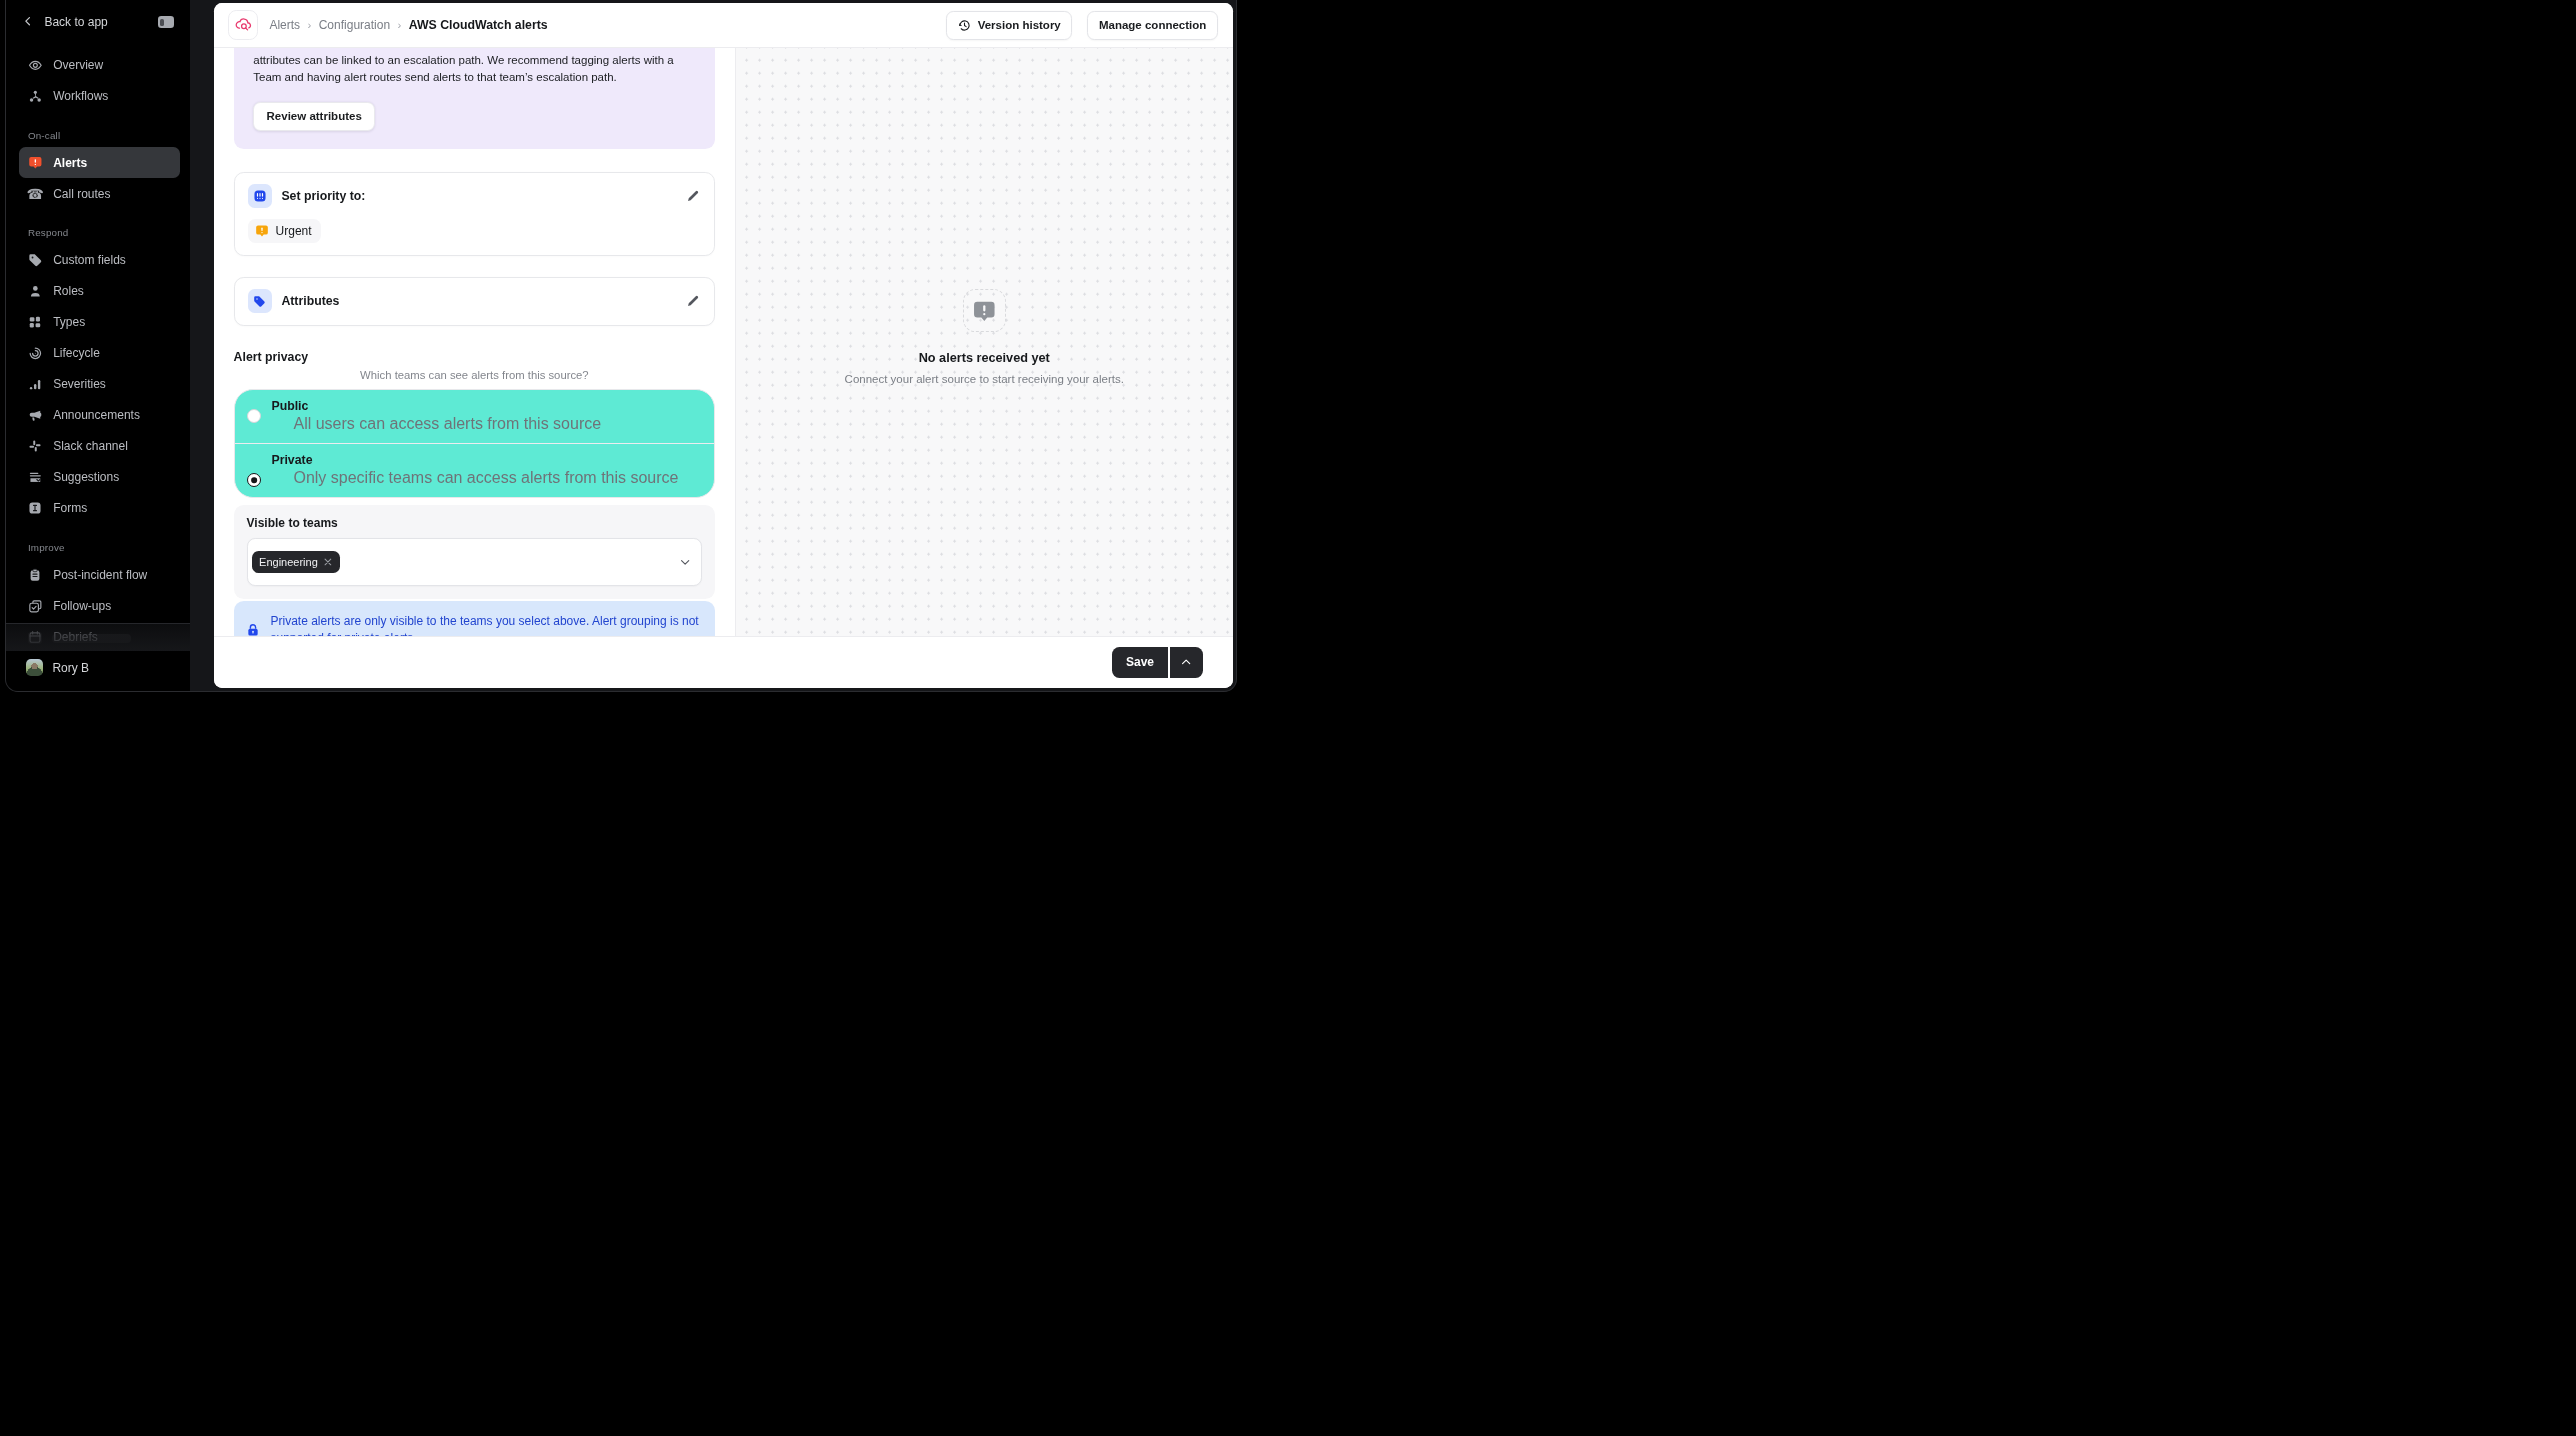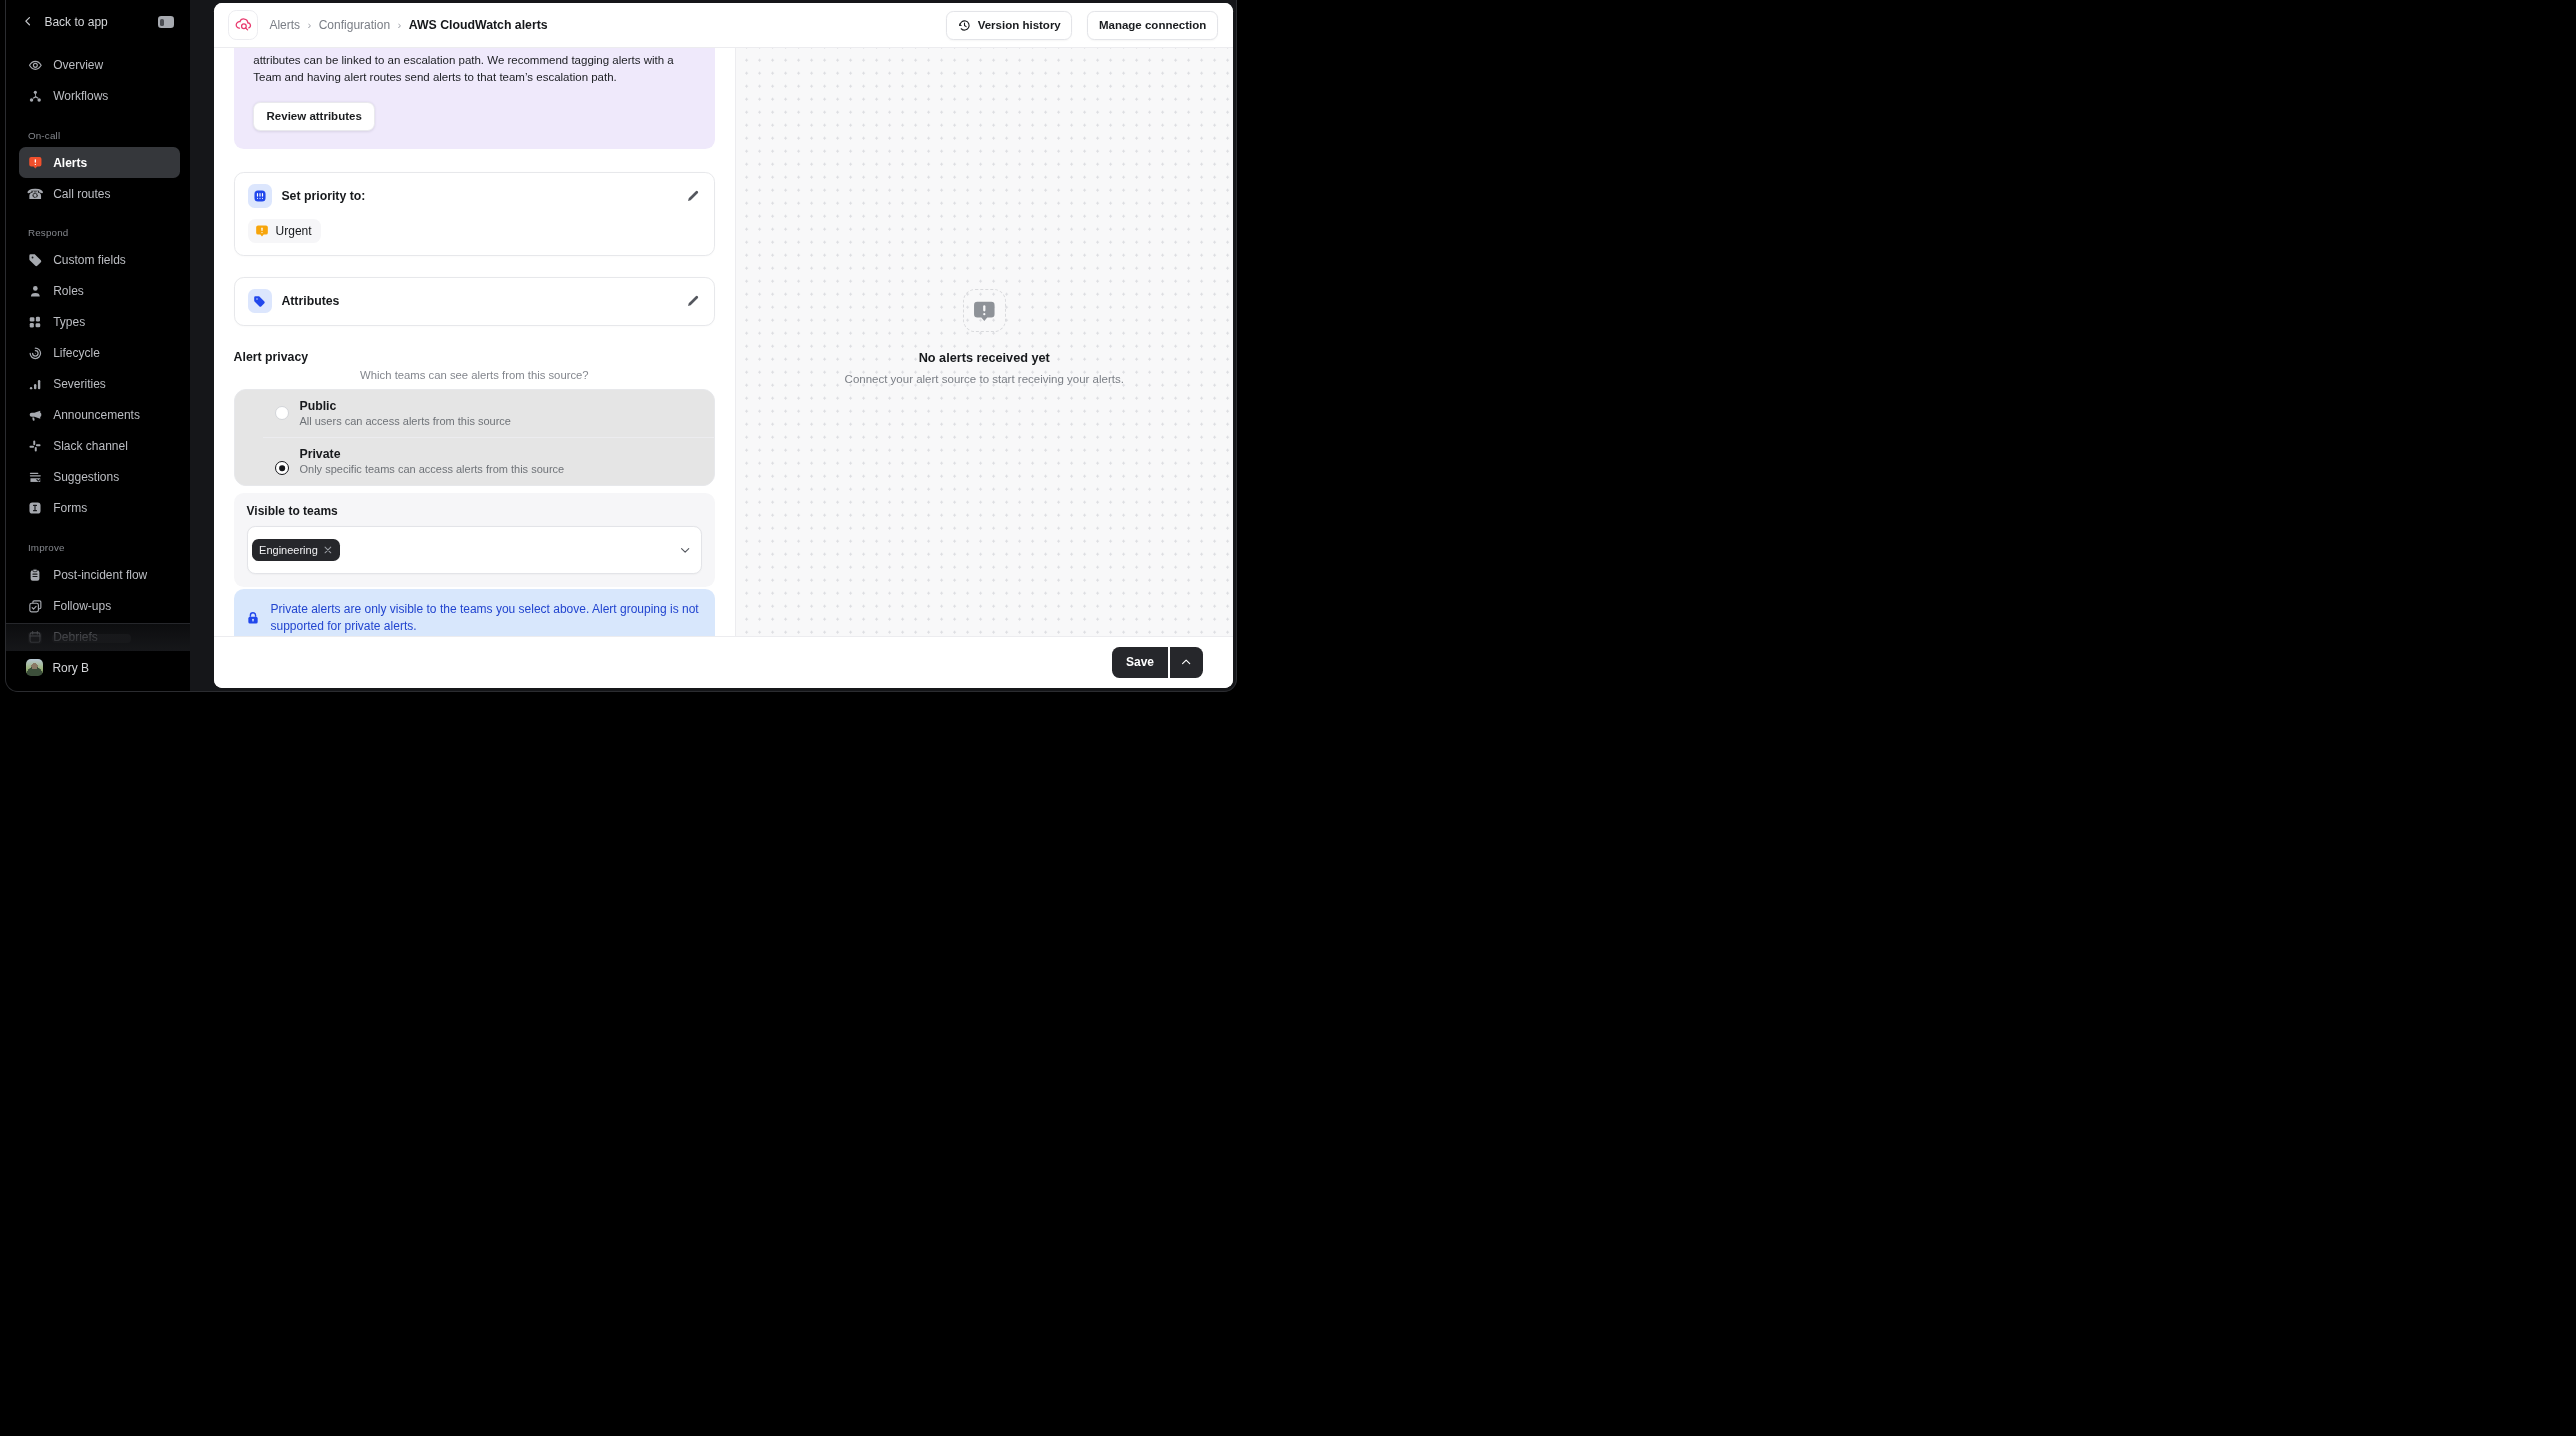--- a/index.html
+++ b/index.html
@@ -139,36 +139,36 @@
   }
   .card-title { font-size: 12.3px; font-weight: 700; color: #17191c; }
   .edit-btn { margin-left: auto; cursor: pointer; display: flex; width: 16.4px; height: 16.4px; align-items: center; justify-content: center; }
   .chip-urgent {
     margin-top: 10.6px; display: inline-flex; align-items: center; gap: 6.6px;
     background: #f6f6f8; border-radius: 7.4px; height: 24.6px; padding: 0 9px 0 7.4px;
     font-size: 12px; font-weight: 500; color: #17191c; cursor: default;
   }
   .section-title { margin-top: 24px; font-size: 12.3px; font-weight: 700; color: #17191c; }
   .section-sub { margin-top: 4.9px; font-size: 11.3px; color: #83868d; text-align: center; }
-  .radio-card { margin-top: 8.2px; border: 0.8px solid #e7e8eb; border-radius: 12px; background: #e5e5e5; overflow: hidden; padding-left: 28px; }
+  .radio-card { margin-top: 8.2px; border: 0.8px solid #e7e8eb; border-radius: 19px; background: #5eead4; overflow: hidden; }
   .radio-row { display: flex; align-items: center; gap: 10.6px; padding: 9px 13px 10.6px 12.3px; cursor: pointer; }
   .radio-row + .radio-row { border-top: 0.8px solid #ececef; align-items: flex-end; }
   .radio {
     width: 14px; height: 14px; border-radius: 50%; flex: none;
     border: 1.2px solid #d3d5d9; background: #fff; position: relative;
   }
   .radio.checked { border: 1.6px solid #151619; }
   .radio.checked::after {
     content: ""; position: absolute; left: 50%; top: 50%;
     width: 5.7px; height: 5.7px; border-radius: 50%; background: #151619;
     transform: translate(-50%,-50%);
   }
   .radio-texts { display: flex; flex-direction: column; gap: 1.6px; }
   .radio-title { font-size: 12.3px; font-weight: 600; color: #17191c; }
-  .radio-desc { font-size: 11px; color: #6f7378; }
+  .radio-desc { font-size: 16px; color: #6f7378; margin-left: 22px; }
   .teams-panel {
     margin-top: 6.6px; background: #f6f6f8; border-radius: 9.8px; padding: 10.6px 13px 13px 13px;
   }
   .teams-label { font-size: 12px; font-weight: 700; color: #17191c; }
   .team-select {
     margin-top: 8.2px; background: #fff; border: 0.8px solid #e3e4e8; border-radius: 8.2px;
     height: 48px; display: flex; align-items: center; padding: 0 9.8px 0 4.1px; cursor: pointer;
     box-shadow: 0 0.8px 1.6px rgba(0,0,0,.03);
   }
   .team-chip {

